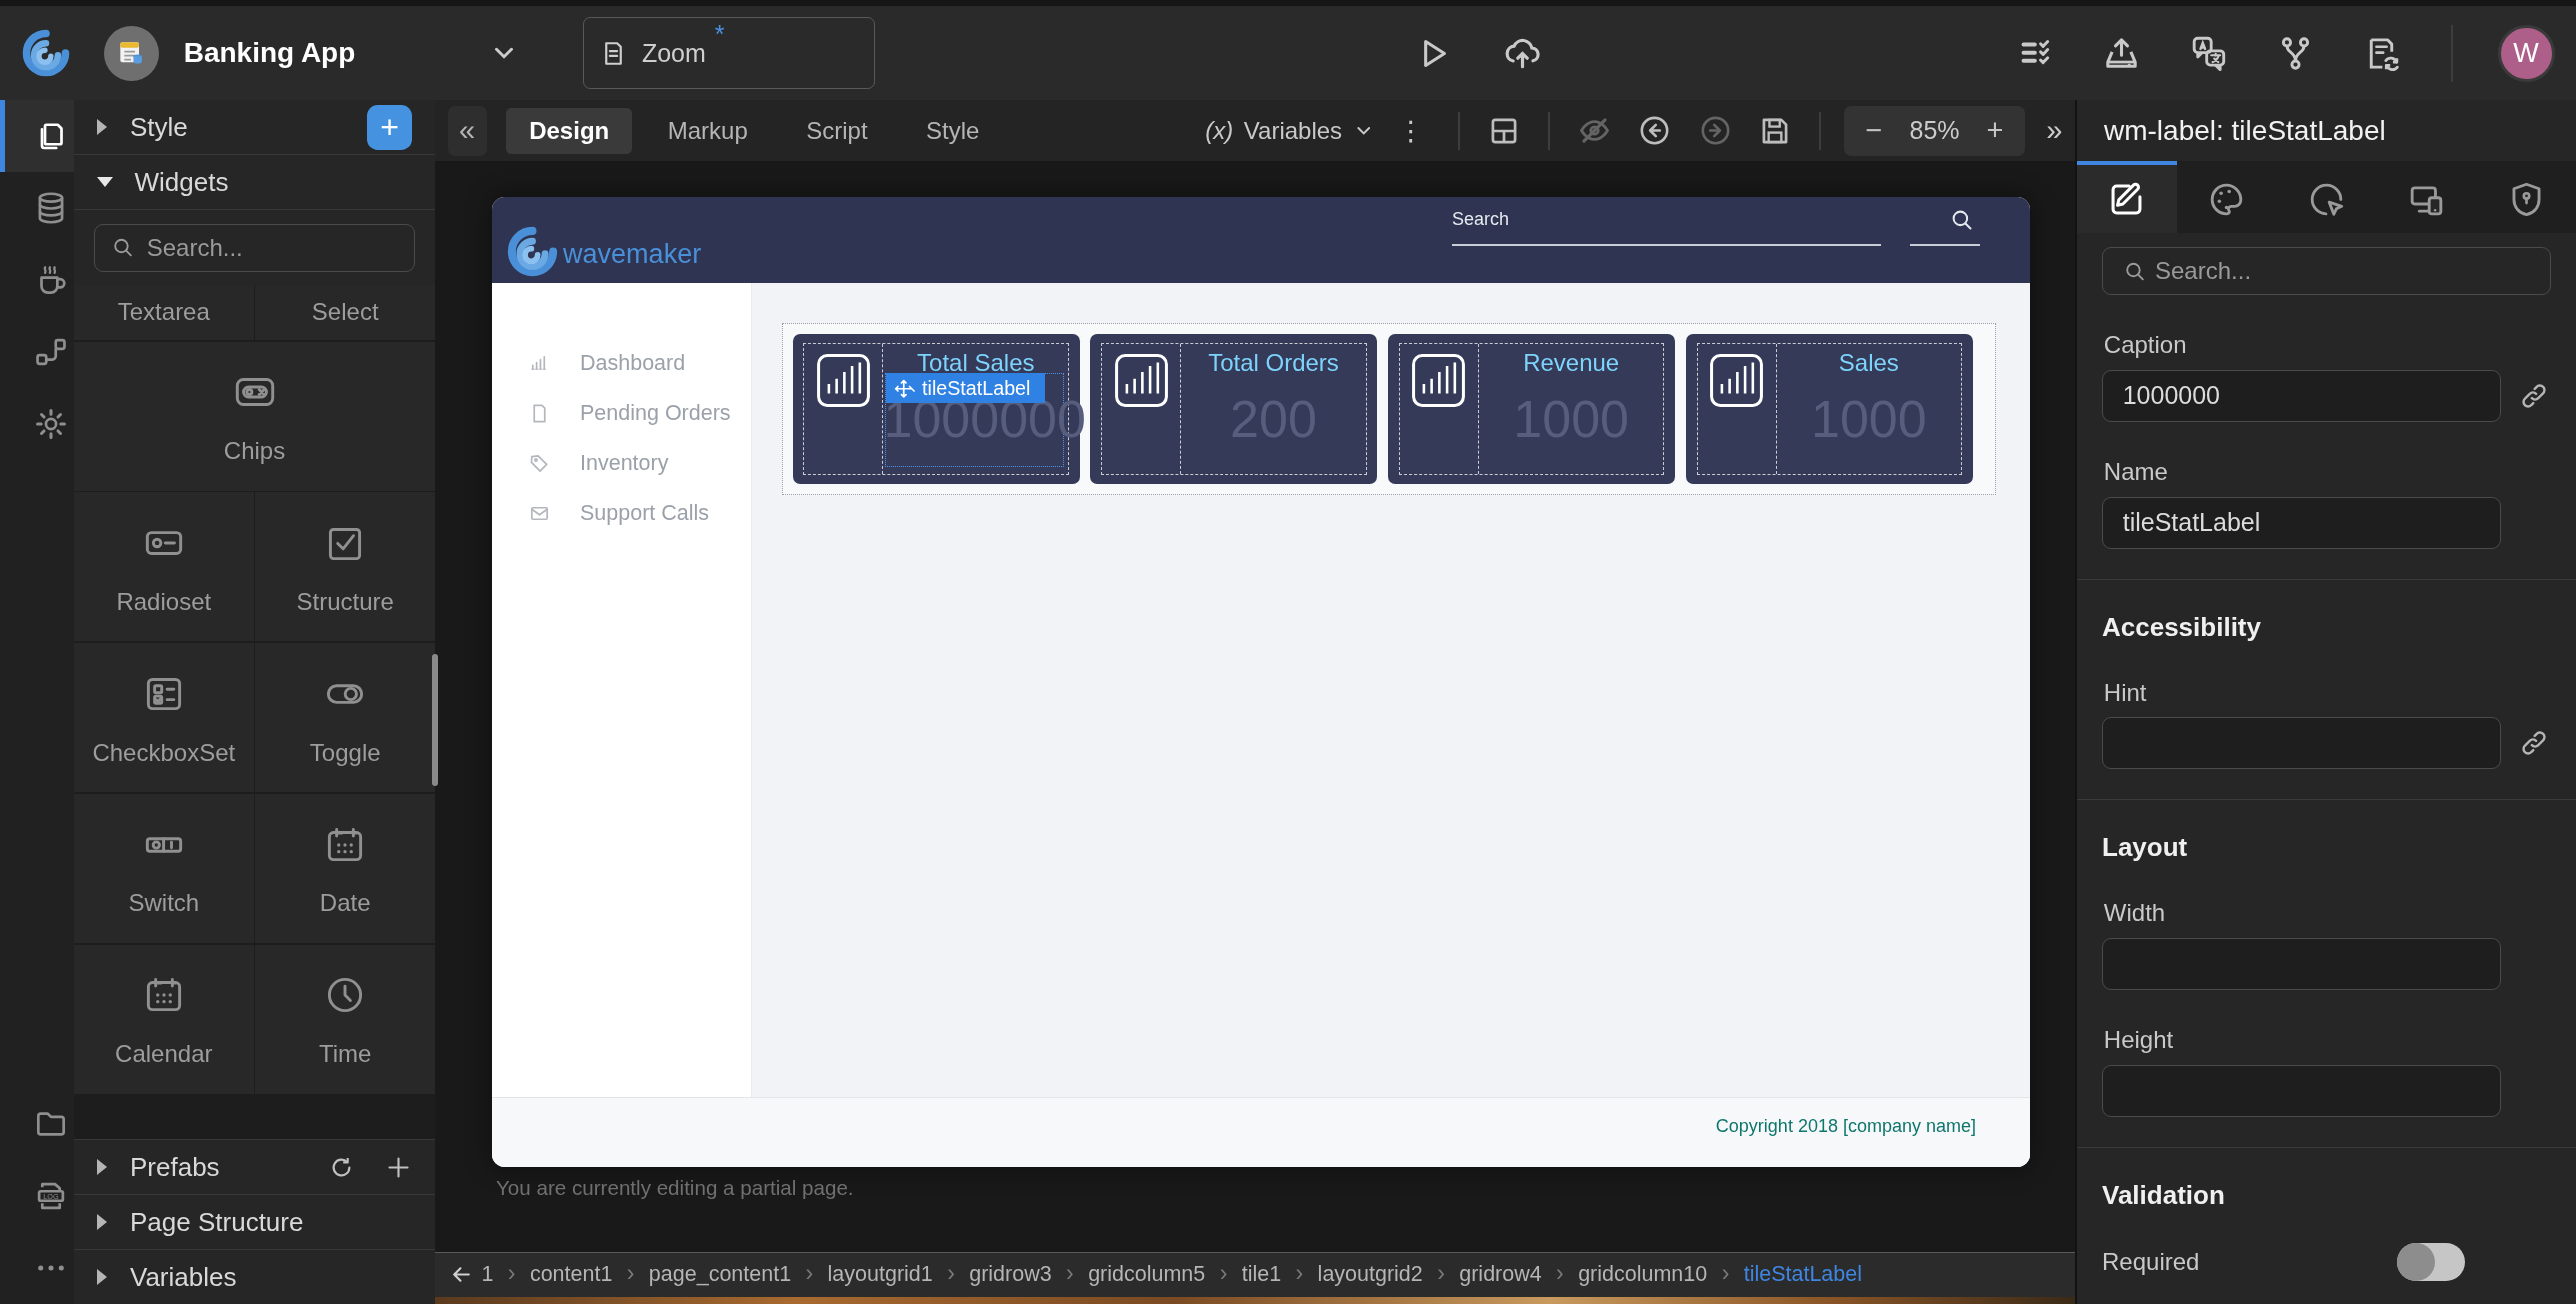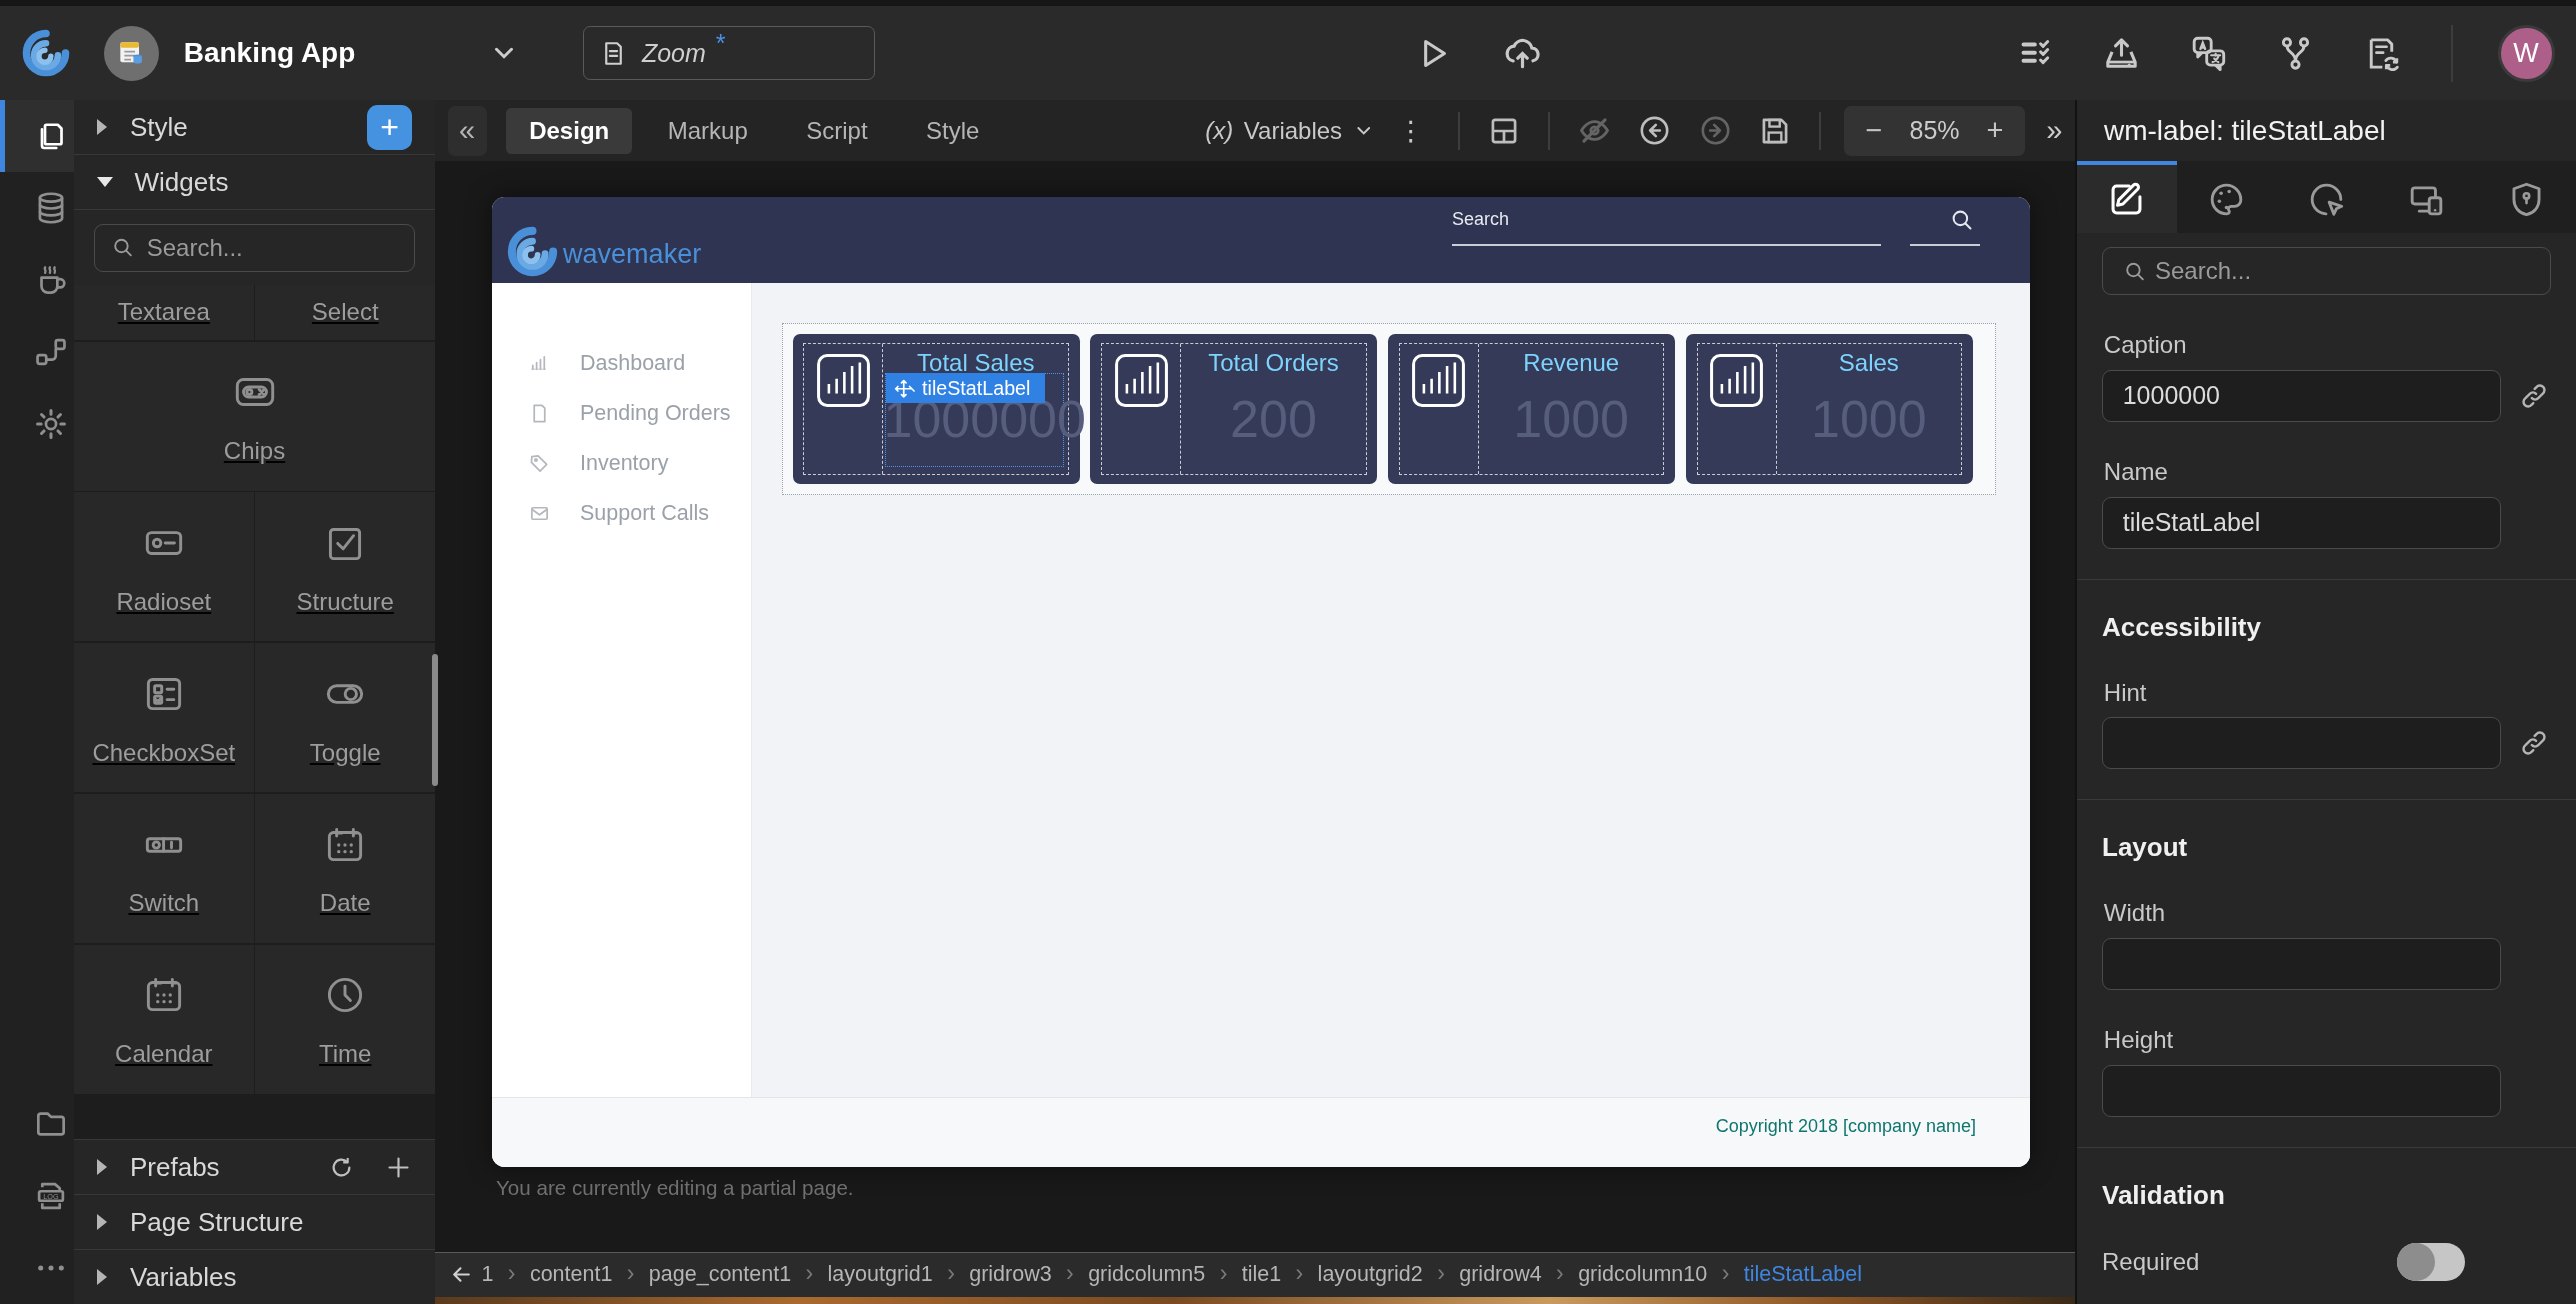--- a/index.html
+++ b/index.html
@@ -9,22 +9,22 @@
   svg { display:block; }
 
   
   .topbar { height:100px; flex:none; background:#2a2a2a; border-top:6.3px solid #161616;
     display:flex; align-items:center; padding:0 21.5px 0 19.7px; }
   .brand-logo { width:52px; height:52px; }
   .proj-avatar { width:55px; height:55px; border-radius:50%; background:#6f6f6f;
     display:flex; align-items:center; justify-content:center; margin-left:32px; }
   .proj-name { color:#fff; font-size:28px; font-weight:700; margin-left:25px; }
   .tb-chevron { color:#cccccc; margin-left:134px; }
-  .page-selector { margin-left:64px; width:292px; height:54px; border:1.8px solid #5a5a5a;
-    border-radius:7.2px; display:flex; align-items:center; padding:0 14.3px; color:#cfcfcf;font-style:italic; }
+  .page-selector { margin-left:64px; width:292px; height:72px; border:1.8px solid #5a5a5a;
+    border-radius:7.2px; display:flex; align-items:center; padding:0 14.3px; color:#cfcfcf; }
   .page-selector .ps-label { font-size:25px; margin-left:14.3px; }
   .page-selector .ps-star { color:#4a90e2; font-size:25px; margin-left:9px; align-self:flex-start; margin-top:1.8px; }
   .tb-icon { color:#c9c9c9; }
   .tb-run { margin-left:537px; }
   .tb-deploy { margin-left:47px; }
   .tb-right { margin-left:auto; display:flex; align-items:center; gap:45px; }
   .tb-divider { width:1.8px; height:57px; background:#3d3d3d; margin-left:3.6px; }
   .user-avatar { width:57px; height:57px; border-radius:50%; background:#ad5f89;
     border:3.6px solid #3a3a3a; color:#fff; font-size:27px; display:flex;
     align-items:center; justify-content:center; }
@@ -49,21 +49,21 @@
     border-top:10.7px solid #e8e8e8; margin-right:21.5px; }
   .add-btn { margin-left:auto; width:45px; height:45px; border-radius:10.7px; background:#4593e0;
     color:#fff; font-size:32px; display:flex; align-items:center; justify-content:center; }
   .searchwrap { padding:14.3px 19.7px 12.5px; flex:none; }
   .dk-search { width:100%; height:48px; background:transparent; border:1.8px solid #4b4b4b; border-radius:9px;
     color:#d0d0d0; font-size:24px; padding:0 14.3px 0 52px; outline:none; }
   .searchwrap, .isearchwrap { position:relative; }
   .search-mag { position:absolute; left:36px; top:50%; transform:translateY(-50%); color:#9a9a9a; }
   .isearchwrap .search-mag { left:19.7px; }
   .dk-search::placeholder { color:#9a9a9a; }
-  .wgrid { flex:1; min-height:0; overflow:hidden; background:#1d1d1d; display:flex; flex-direction:column; gap:1.8px;text-decoration:underline; }
+  .wgrid { flex:1; min-height:0; overflow:hidden; background:#1d1d1d; display:flex; flex-direction:column; gap:1.8px; }
   .wrow { display:flex; gap:1.8px; flex:none; }
   .wcell { flex:1; height:149px; background:#282828; display:flex; flex-direction:column;
     align-items:center; justify-content:center; gap:19.7px; color:#9d9d9d; font-size:24px; }
   .wrow.partial .wcell { height:55px; gap:0; }
   .wcell .wicon { color:#909090; }
   .prow.section { border-top:0.9px solid #383838; border-bottom:none; }
   .sec-actions { margin-left:auto; display:flex; gap:30px; color:#c0c0c0; }
 
   .resize-handle { position:absolute; left:432px; top:554px; width:6.3px; height:132px;
     background:#8a8a8a; border-radius:3.6px; z-index:6; }

